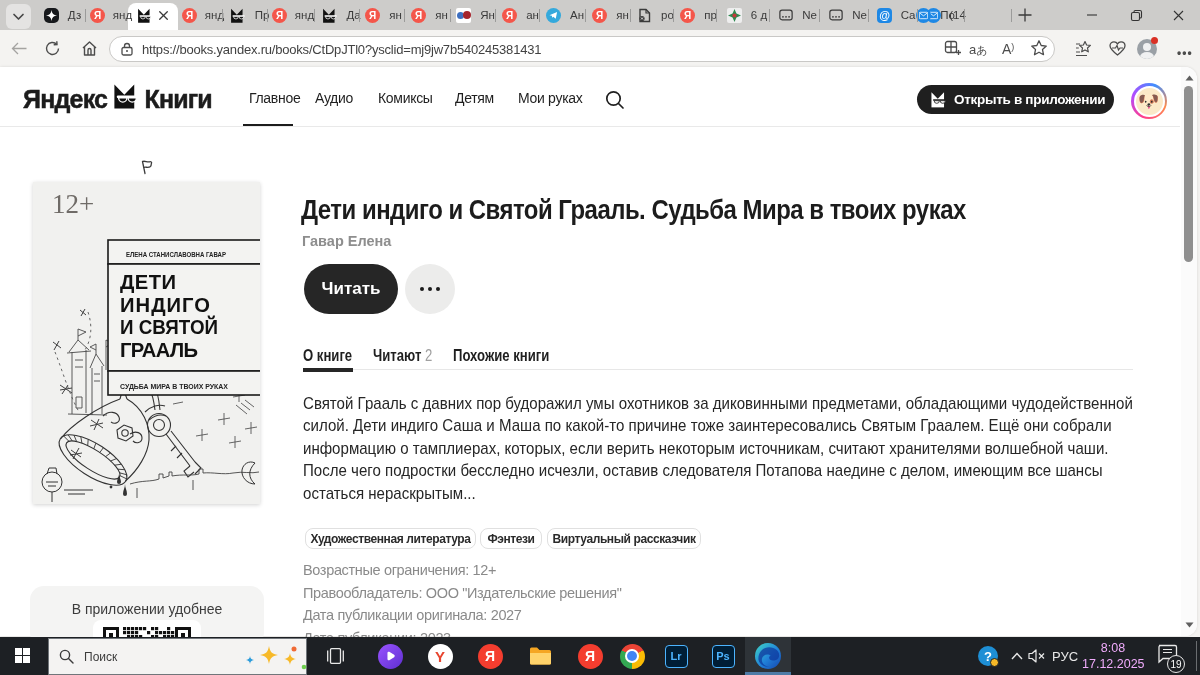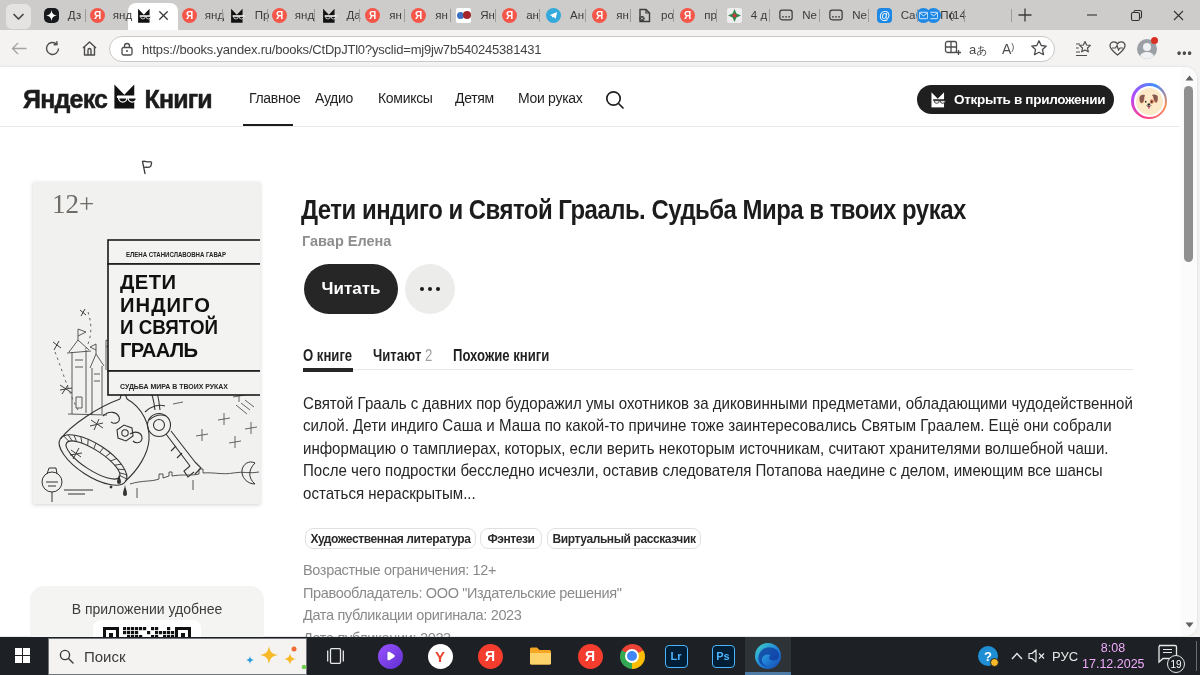--- a/index.html
+++ b/index.html
@@ -164,21 +164,21 @@
       <div class="fav ico-ya">Я</div>
       <div class="lbl" style="width:17px">пр</div>
     </div>
   <div class="tab" style="left:727px">
       <div class="fav" style="background:#eee;border-radius:2px;display:flex;align-items:center;justify-content:center">
         <svg width="13" height="13" viewBox="0 0 20 20">
           <path d="M10,0 L13,7 L20,10 L13,13 L10,20 L7,13 L0,10 L7,7 Z" fill="#2d8a4e"></path>
           <circle cx="10" cy="10" r="3.2" fill="#c23a3a"></circle>
         </svg>
       </div>
-      <div class="lbl" style="width:20px">4 д</div>
+      <div class="lbl" style="width:20px">6 д</div>
     </div>
   <div class="tab" style="left:778px">
       <div class="fav" style="display:flex;align-items:center;justify-content:center">
         <svg width="14" height="14" viewBox="0 0 16 16">
           <rect x="1" y="2.5" width="14" height="11" rx="2.5" fill="none" stroke="#3a3a3a" stroke-width="1.4"></rect>
           <circle cx="4.5" cy="10" r="1" fill="#3a3a3a"></circle>
           <circle cx="8" cy="10" r="1" fill="#3a3a3a"></circle>
           <circle cx="11.5" cy="10" r="1" fill="#3a3a3a"></circle>
         </svg>
       </div>
@@ -493,21 +493,21 @@
 <div class="tabs2" style="left:373px">Читают <span style="color:#a0a0a0;font-weight:normal">2</span></div>
 <div class="tabs2" style="left:453px">Похожие книги</div>
 <div class="divline"></div>
 <div class="tabline"></div>
 <div class="desc">Святой Грааль с давних пор будоражил умы охотников за диковинными предметами, обладающими чудодейственной<br>силой. Дети индиго Саша и Маша по какой-то причине тоже заинтересовались Святым Граалем. Ещё они собрали<br>информацию о тамплиерах, которых, если верить некоторым источникам, считают хранителями волшебной чаши.<br>После чего подростки бесследно исчезли, оставив следователя Потапова наедине с делом, имеющим все шансы<br>остаться нераскрытым...</div>
 <div class="tag" style="left:305px;width:171px">Художественная литература</div>
 <div class="tag" style="left:480px;width:62px">Фэнтези</div>
 <div class="tag" style="left:547px;width:154px">Виртуальный рассказчик</div>
 <div class="meta" style="top:562px">Возрастные ограничения: 12+</div>
 <div class="meta" style="top:585px">Правообладатель: ООО "Издательские решения"</div>
-<div class="meta" style="top:607px">Дата публикации оригинала: 2023</div>
+<div class="meta" style="top:607px">Дата публикации оригинала: 2027</div>
 <div class="meta" style="top:630px">Дата публикации: 2023</div>
 <div id="sbar">
   <svg class="abs" style="left:4px;top:8px" width="9" height="6" viewBox="0 0 9 6">
       <path d="M0.5,5.5 L4.5,0.5 L8.5,5.5 Z" fill="#5f5f5f"></path>
     </svg>
   <div class="sthumb"></div>
   <svg class="abs" style="left:4px;top:555px" width="9" height="6" viewBox="0 0 9 6">
       <path d="M0.5,0.5 L4.5,5.5 L8.5,0.5 Z" fill="#5f5f5f"></path>
     </svg>
 </div>
@@ -516,21 +516,21 @@
       <rect x="0" y="0" width="7" height="7" fill="#fff"></rect>
       <rect x="8" y="0" width="7" height="7" fill="#fff"></rect>
       <rect x="0" y="8" width="7" height="7" fill="#fff"></rect>
       <rect x="8" y="8" width="7" height="7" fill="#fff"></rect>
     </svg>
   <div class="tsearch">
     <svg style="margin-left:10px" width="15" height="15" viewBox="0 0 15 15">
         <circle cx="6" cy="6" r="4.6" fill="none" stroke="#3c3c3c" stroke-width="1.4"></circle>
         <path d="M9.5,9.5 L14,14" stroke="#3c3c3c" stroke-width="1.4" stroke-linecap="round"></path>
       </svg>
-    <span style="margin-left:10px;font-size:15px;color:#3c3c3c">Поиск</span>
+    <span style="margin-left:10px;font-size:12px;color:#3c3c3c">Поиск</span>
   </div>
 
   <svg class="abs" style="left:243px;top:7px" width="66" height="26" viewBox="0 0 66 26">
     <path d="M7,12 C7.4,14.6 8.4,15.6 11,16 C8.4,16.4 7.4,17.4 7,20 C6.6,17.4 5.6,16.4 3,16 C5.6,15.6 6.6,14.6 7,12 Z" fill="#2d9cdb"></path>
     <path d="M26,2 C27,8 29,10 35,11 C29,12 27,14 26,20 C25,14 23,12 17,11 C23,10 25,8 26,2 Z" fill="#f7b928"></path>
     <path d="M47,9 C47.7,13 49,14.3 53,15 C49,15.7 47.7,17 47,21 C46.3,17 45,15.7 41,15 C45,14.3 46.3,13 47,9 Z" fill="#f7b928"></path>
     <circle cx="51" cy="5" r="2.5" fill="#f06a35"></circle>
     <circle cx="61" cy="23" r="2.3" fill="#6fcf4f"></circle>
   </svg>
 

